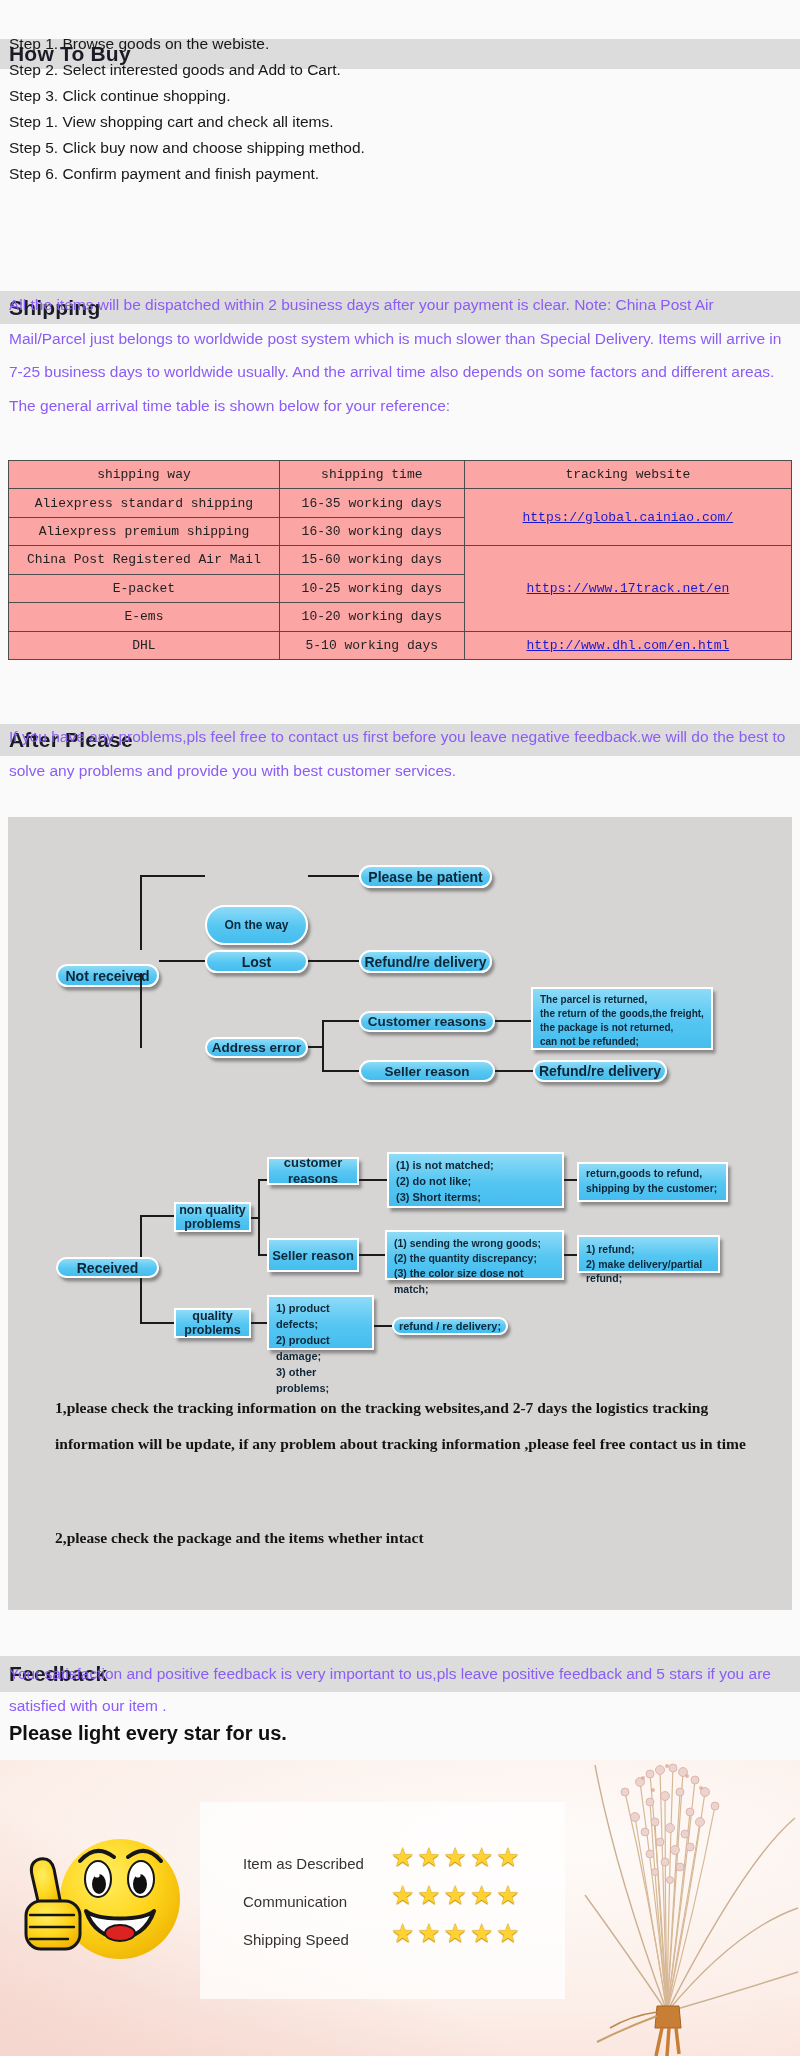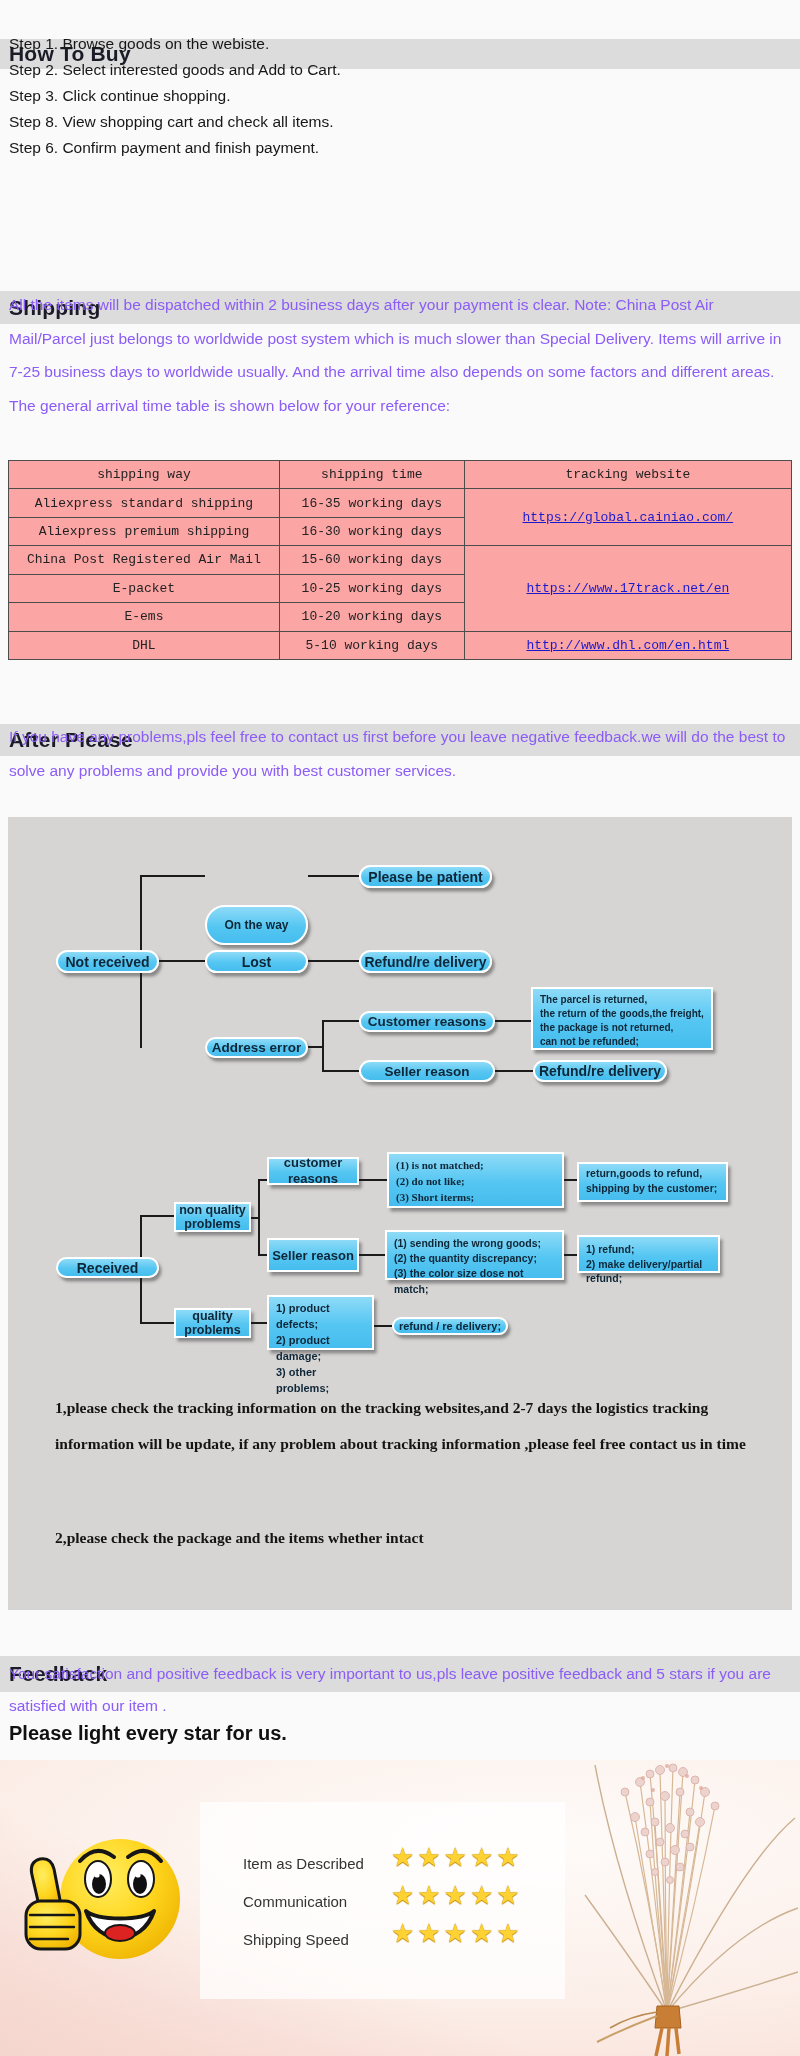--- a/index.html
+++ b/index.html
@@ -62,21 +62,22 @@
 
 <div id="page">
 
   <div class="bar" style="top:0;height:30px;font-size:21px;">
     <span>How To Buy</span>
   </div>
   <div class="steps">
     <div>Step 1. Browse goods on the webiste.</div>
     <div>Step 2. Select interested goods and Add to Cart.</div>
     <div>Step 3. Click continue shopping.</div>
-    <div>Step 8. View shopping cart and check all items.</div>
+    <div>Step 1. View shopping cart and check all items.</div>
+    <div>Step 5. Click buy now and choose shipping method.</div>
     <div>Step 6. Confirm payment and finish payment.</div>
   </div>
 
   <div class="bar" style="top:252px;height:33px;font-size:21px;">
     <span>Shipping</span>
   </div>
   <div class="para" style="top:288px;line-height:33.5px;">All the items will be dispatched within 2 business days after your payment is clear. Note: China Post Air Mail/Parcel just belongs to worldwide post system which is much slower than Special Delivery. Items will arrive in 7-25 business days to worldwide usually. And the arrival time also depends on some factors and different areas. The general arrival time table is shown below for your reference:</div>
 
   <table class="shiptable">
     <colgroup>
@@ -122,21 +123,21 @@
 
   <div class="bar" style="top:685px;height:32px;font-size:21px;">
     <span>After Please</span>
   </div>
   <div class="para" style="top:720px;line-height:34px;">If you have any problems,pls feel free to contact us first before you leave negative feedback.we will do the best to solve any problems and provide you with best customer services.</div>
 
   <div id="diagram">
 
     <div class="pill" style="left:197px;top:48px;width:103px;height:40px;font-size:12px;margin-top:40px;">On the way</div>
     <div class="pill" style="left:351px;top:48px;width:133px;height:23px;font-size:14px;">Please be patient</div>
-    <div class="pill" style="left:48px;top:133px;width:103px;height:23px;font-size:14px;">Not received</div>
+    <div class="pill" style="left:48px;top:147px;width:103px;height:23px;font-size:14px;">Not received</div>
     <div class="pill" style="left:197px;top:133px;width:103px;height:23px;font-size:14px;">Lost</div>
     <div class="pill" style="left:351px;top:133px;width:133px;height:23px;font-size:14px;">Refund/re delivery</div>
     <div class="pill" style="left:351px;top:194px;width:136px;height:21px;font-size:13.5px;">Customer reasons</div>
     <div class="rbox txt pre" style="left:523px;top:170px;width:182px;height:63px;font-size:10px;line-height:1.4;">The parcel is returned,
 the return of the goods,the freight,
 the package is not returned,
 can not be refunded;</div>
     <div class="pill" style="left:197px;top:220px;width:103px;height:21px;font-size:13.5px;">Address error</div>
     <div class="pill" style="left:351px;top:243px;width:136px;height:22px;font-size:13.5px;">Seller reason</div>
     <div class="pill" style="left:525px;top:243px;width:134px;height:22px;font-size:14px;">Refund/re delivery</div>
@@ -149,21 +150,21 @@
     <div class="ln" style="left:300px;top:143px;width:51px;height:2px;"></div>
     <div class="ln" style="left:300px;top:229px;width:16px;height:2px;"></div>
     <div class="ln" style="left:314px;top:204px;width:2px;height:50px;"></div>
     <div class="ln" style="left:314px;top:203px;width:37px;height:2px;"></div>
     <div class="ln" style="left:314px;top:253px;width:37px;height:2px;"></div>
     <div class="ln" style="left:487px;top:203px;width:36px;height:2px;"></div>
     <div class="ln" style="left:487px;top:253px;width:38px;height:2px;"></div>
 
     <div class="rbox pre" style="left:259px;top:340px;width:92px;height:28px;font-size:13px;line-height:1.25;">customer
 reasons</div>
-    <div class="rbox txt pre" style="left:379px;top:335px;width:177px;height:56px;font-size:11px;line-height:1.45;font-family:Liberation Serif, serif;">(1) is not matched;
+    <div class="rbox txt pre" style="left:379px;top:335px;width:177px;height:56px;font-size:11px;line-height:1.45;">(1) is not matched;
 (2) do not like;
 (3) Short iterms;</div>
     <div class="rbox txt pre" style="left:569px;top:345px;width:151px;height:40px;font-size:10.5px;line-height:1.4;padding-top:2px;">return,goods to refund,
 shipping by the customer;</div>
     <div class="rbox pre" style="left:166px;top:385px;width:77px;height:30px;font-size:12.5px;line-height:1.15;">non quality
 problems</div>
     <div class="rbox" style="left:259px;top:421px;width:92px;height:34px;font-size:13px;">Seller reason</div>
     <div class="rbox txt pre" style="left:377px;top:413px;width:179px;height:50px;font-size:10.5px;line-height:1.45;">(1) sending the wrong goods;
 (2) the quantity discrepancy;
 (3) the color size dose not match;</div>

